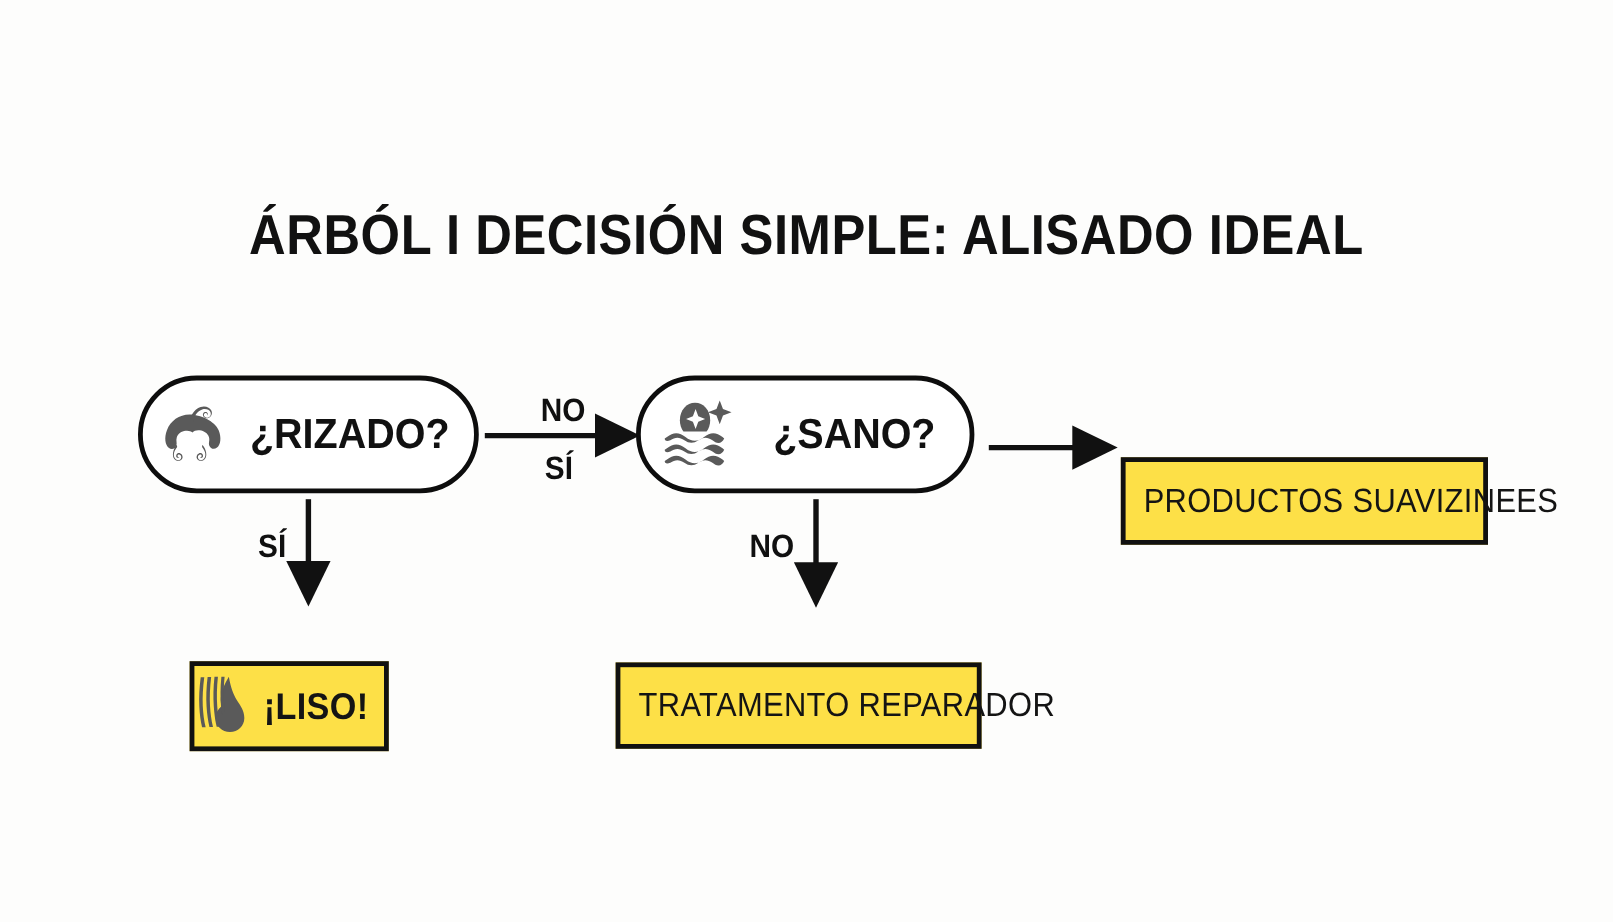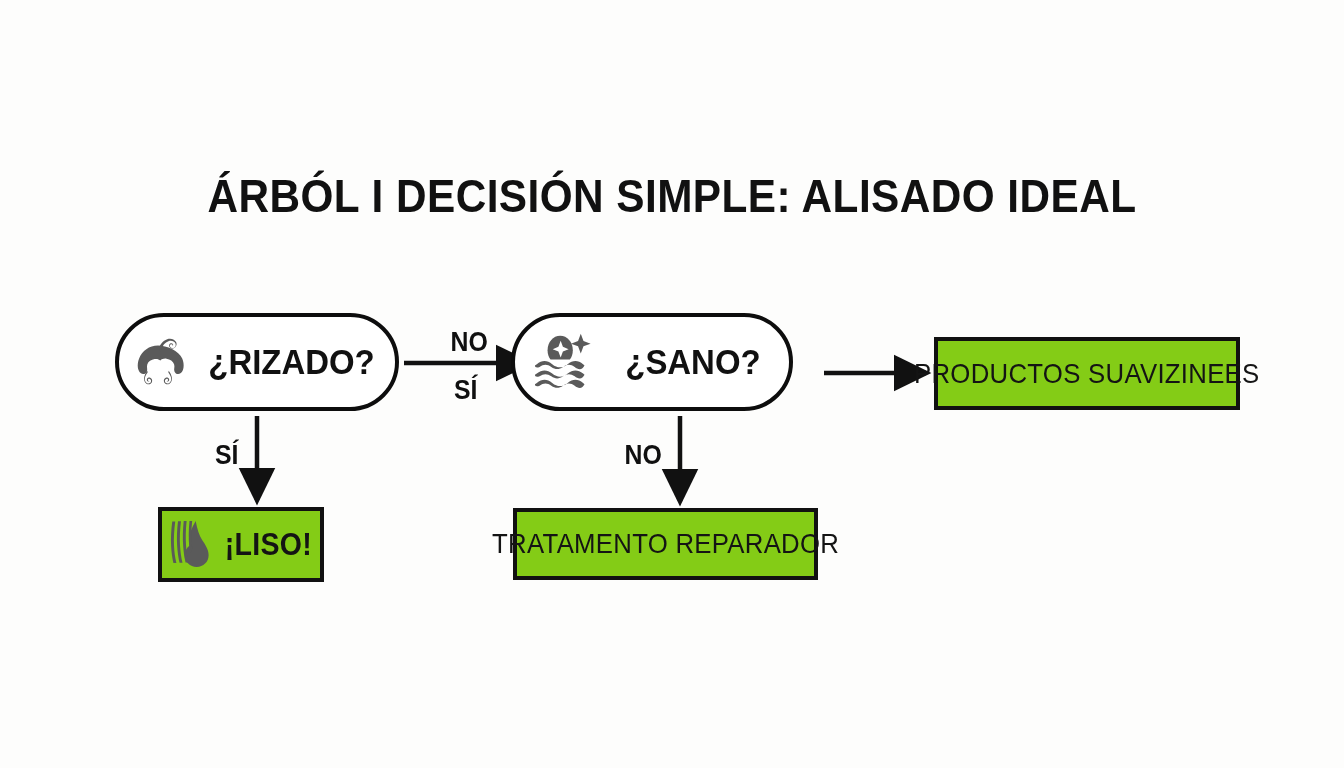--- a/index.html
+++ b/index.html
@@ -57,26 +57,27 @@
     color: #111111;
     letter-spacing: 0px;
     transform: scaleX(0.94);
     white-space: nowrap;
   }
 
   
   .rect {
     position: absolute;
     box-sizing: border-box;
-    background: #84cc16;
+    background: #fde047;
     border: 4px solid #111111;
     display: flex;
     align-items: center;
-    justify-content: center;
+    justify-content: flex-start;
     gap: 12px;
+    margin-top: 44px;
   }
   .rect .node-label {
     font-family: "Liberation Sans Narrow", "Liberation Sans", sans-serif;
     font-weight: 400;
     font-size: 28px;
     color: #141414;
     letter-spacing: 0.3px;
     transform: scaleX(0.92);
     white-space: nowrap;
   }
@@ -159,21 +160,21 @@
           <path d="M43 43c1.6 1.9 2.7 4.2 3.2 6.6.6 2.9-.3 5.6-2.3 6.8-2.1 1.3-4.7.5-5.6-1.5
                    -.8-1.8 0-3.8 1.7-4.5 1.4-.6 2.9 0 3.4 1.3.4 1 0 2.1-1 2.5-.7.3-1.5 0-1.8-.6
                    .9.6 1.9-.1 1.8-1.1-.1-.9-1-1.4-1.9-1-1.2.5-1.7 1.9-1.1 3.2.7 1.5 2.6 2 4.2 1
                    1.7-1.1 2.3-3.3 1.8-5.6-.4-1.9-1.4-3.8-2.7-5.3L43 43z"></path>
         </g>
       </svg>
     </span>
     <span class="node-label">¿RIZADO?</span>
   </div>
 
-  <div class="pill" style="left:511px; top:313px; width:282px; height:98px; padding-left:16px; padding-right:24px;gap:27px;">
+  <div class="pill" style="left:530px; top:313px; width:282px; height:98px; padding-left:16px; padding-right:24px;gap:27px;">
     <span class="icon">
       <svg width="62" height="58" viewBox="0 0 66 62" xmlns="http://www.w3.org/2000/svg">
         <g fill="#5a5a5a">
 
           <path d="M30 5c-7.5 0-13.5 6.6-13.5 15.5 0 4.2 1.2 7.6 3.2 10H40.3c2-2.4 3.2-5.8 3.2-10
                    C43.5 11.6 37.5 5 30 5z"></path>
 
           <path d="M30.5 10.5l2.4 6.4 6.1 2.5-6.1 2.5-2.4 6.4-2.4-6.4-6.1-2.5 6.1-2.5z" fill="#ffffff"></path>
 
           <path d="M52 3l2.9 7.6L62.5 13.5l-7.6 2.9L52 24l-2.9-7.6L41.5 13.5l7.6-2.9z"></path>

